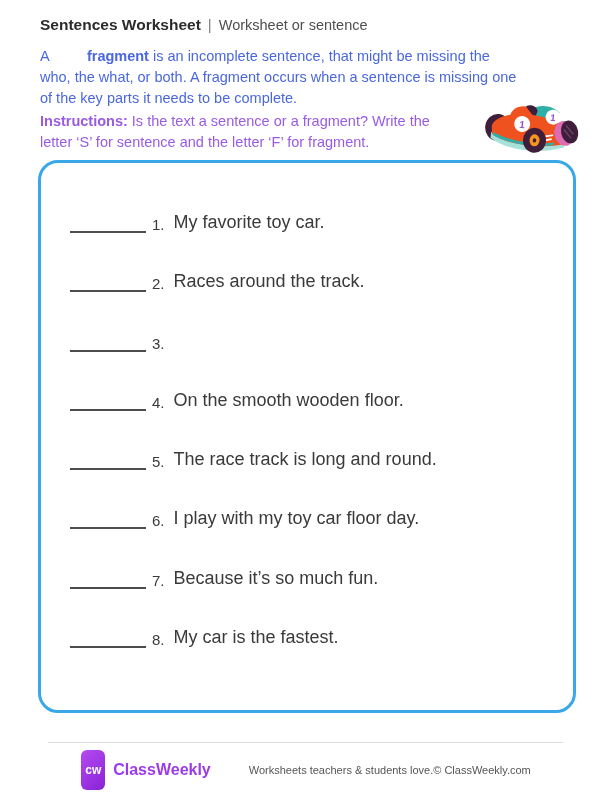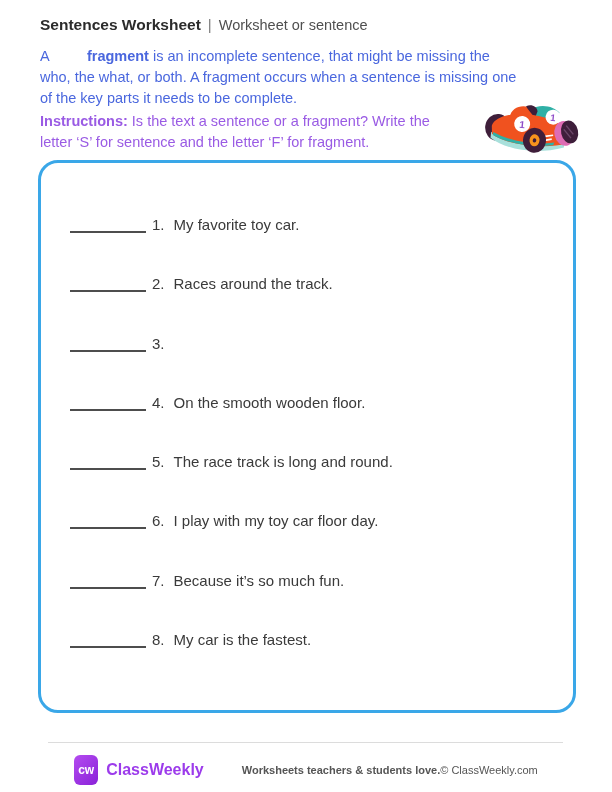--- a/index.html
+++ b/index.html
@@ -37,36 +37,36 @@
     position:absolute; left:38px; top:160px; width:538px; height:553px;
     border:3px solid #3aa7e8; border-radius:20px; background:#ffffff;
   }
   .items { padding:50px 0 0 29px; }
   .item { display:flex; align-items:flex-end; height:20px; margin-bottom:39.3px; }
   .blank {
     display:inline-block; width:76px; height:17px;
     border-bottom:2px solid #4d4d4d; margin-right:6px;
   }
   .item .num { font-size:15px; color:#3a3a3a; margin-right:9px; }
-  .item .sentence { font-size:15px; color:#3a3a3a; }
+  .item .sentence { font-size:18px; color:#3a3a3a; }
 
   
   .footer-divider { position:absolute; left:48px; top:742px; width:515px; height:1px; background:#dcdcdc; }
   .footer {
     position:absolute; left:0; top:756px; width:612px; height:28px;
     display:flex; justify-content:center; align-items:center;
   }
   .logo-badge {
-    width:24px; height:30px; border-radius:6px;
+    width:24px; height:40px; border-radius:6px;
     background:linear-gradient(135deg,#b44bf0 0%, #8a22d8 100%);
     color:#ffffff; font-weight:bold; font-size:12px;
     display:flex; align-items:center; justify-content:center;text-align:center;
   }
   .brand { color:#9c3beb; font-weight:bold; font-size:16px; margin-left:8px; }
-  .tagline { color:#555555; font-size:11px; margin-left:38px;font-weight:bold; }
+  .tagline { color:#555555; font-size:11px; margin-left:38px; }
   .copyright { color:#555555; font-size:11px; }
 </style>
 </head>
 <body>
 
 <div id="page">
 
   <div class="header">
     <span class="title">Sentences Worksheet</span><span class="sep">|</span><span class="subtitle">Worksheet or sentence</span>
   </div>

